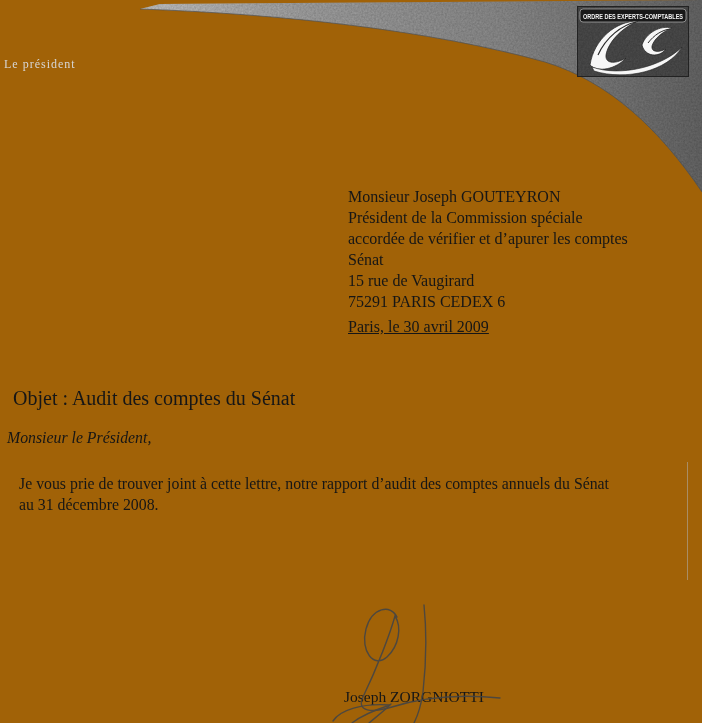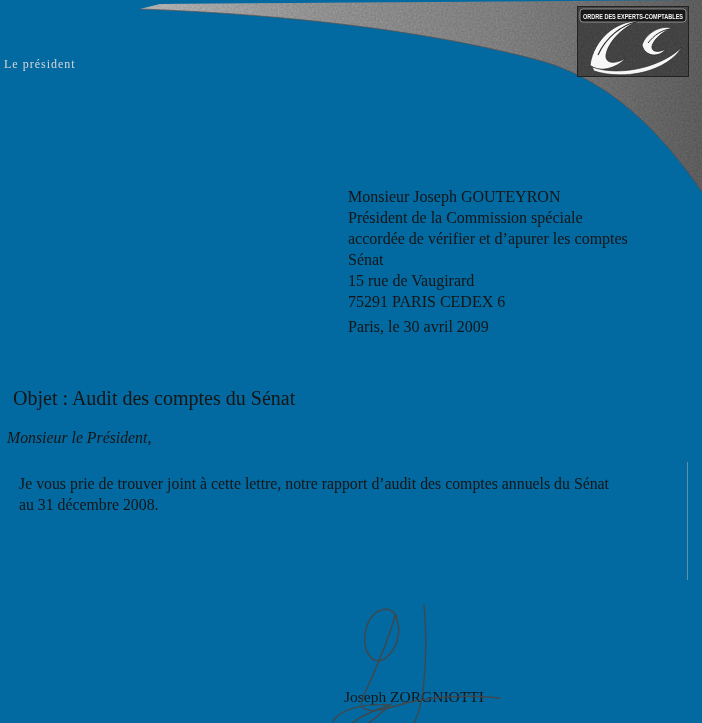--- a/index.html
+++ b/index.html
@@ -1,21 +1,21 @@
 <!DOCTYPE html>
 <html><head>
 <meta charset="utf-8">
 <style>
   html, body { margin: 0; padding: 0; }
   body { background: #e8e8e8; }
   .page {
     position: relative;
     width: 702px;
     height: 723px;
-    background: #0369a1;
+    background: #a16207;
     overflow: hidden;
     font-family: "Liberation Serif", "DejaVu Serif", serif;
     color: #161616;
     margin: 0 auto;
   }
   .abs { position: absolute; }
   .stamp {
     left: 4px; top: 57px;
     font-size: 12px;
     color: #d7d7d7;
@@ -26,20 +26,21 @@
   .recipient {
     left: 348px; top: 186px;
     font-size: 16px;
     line-height: 21px;
     white-space: nowrap;
   }
   .dateline {
     left: 348px; top: 318px;
     font-size: 16px;
     white-space: nowrap;
+    text-decoration: underline;
   }
   .subject {
     left: 7px; top: 387px;
     font-size: 20px;
     white-space: nowrap;
     margin-left: 6px;
   }
   .salutation {
     left: 7px; top: 429px;
     font-size: 15.8px;

